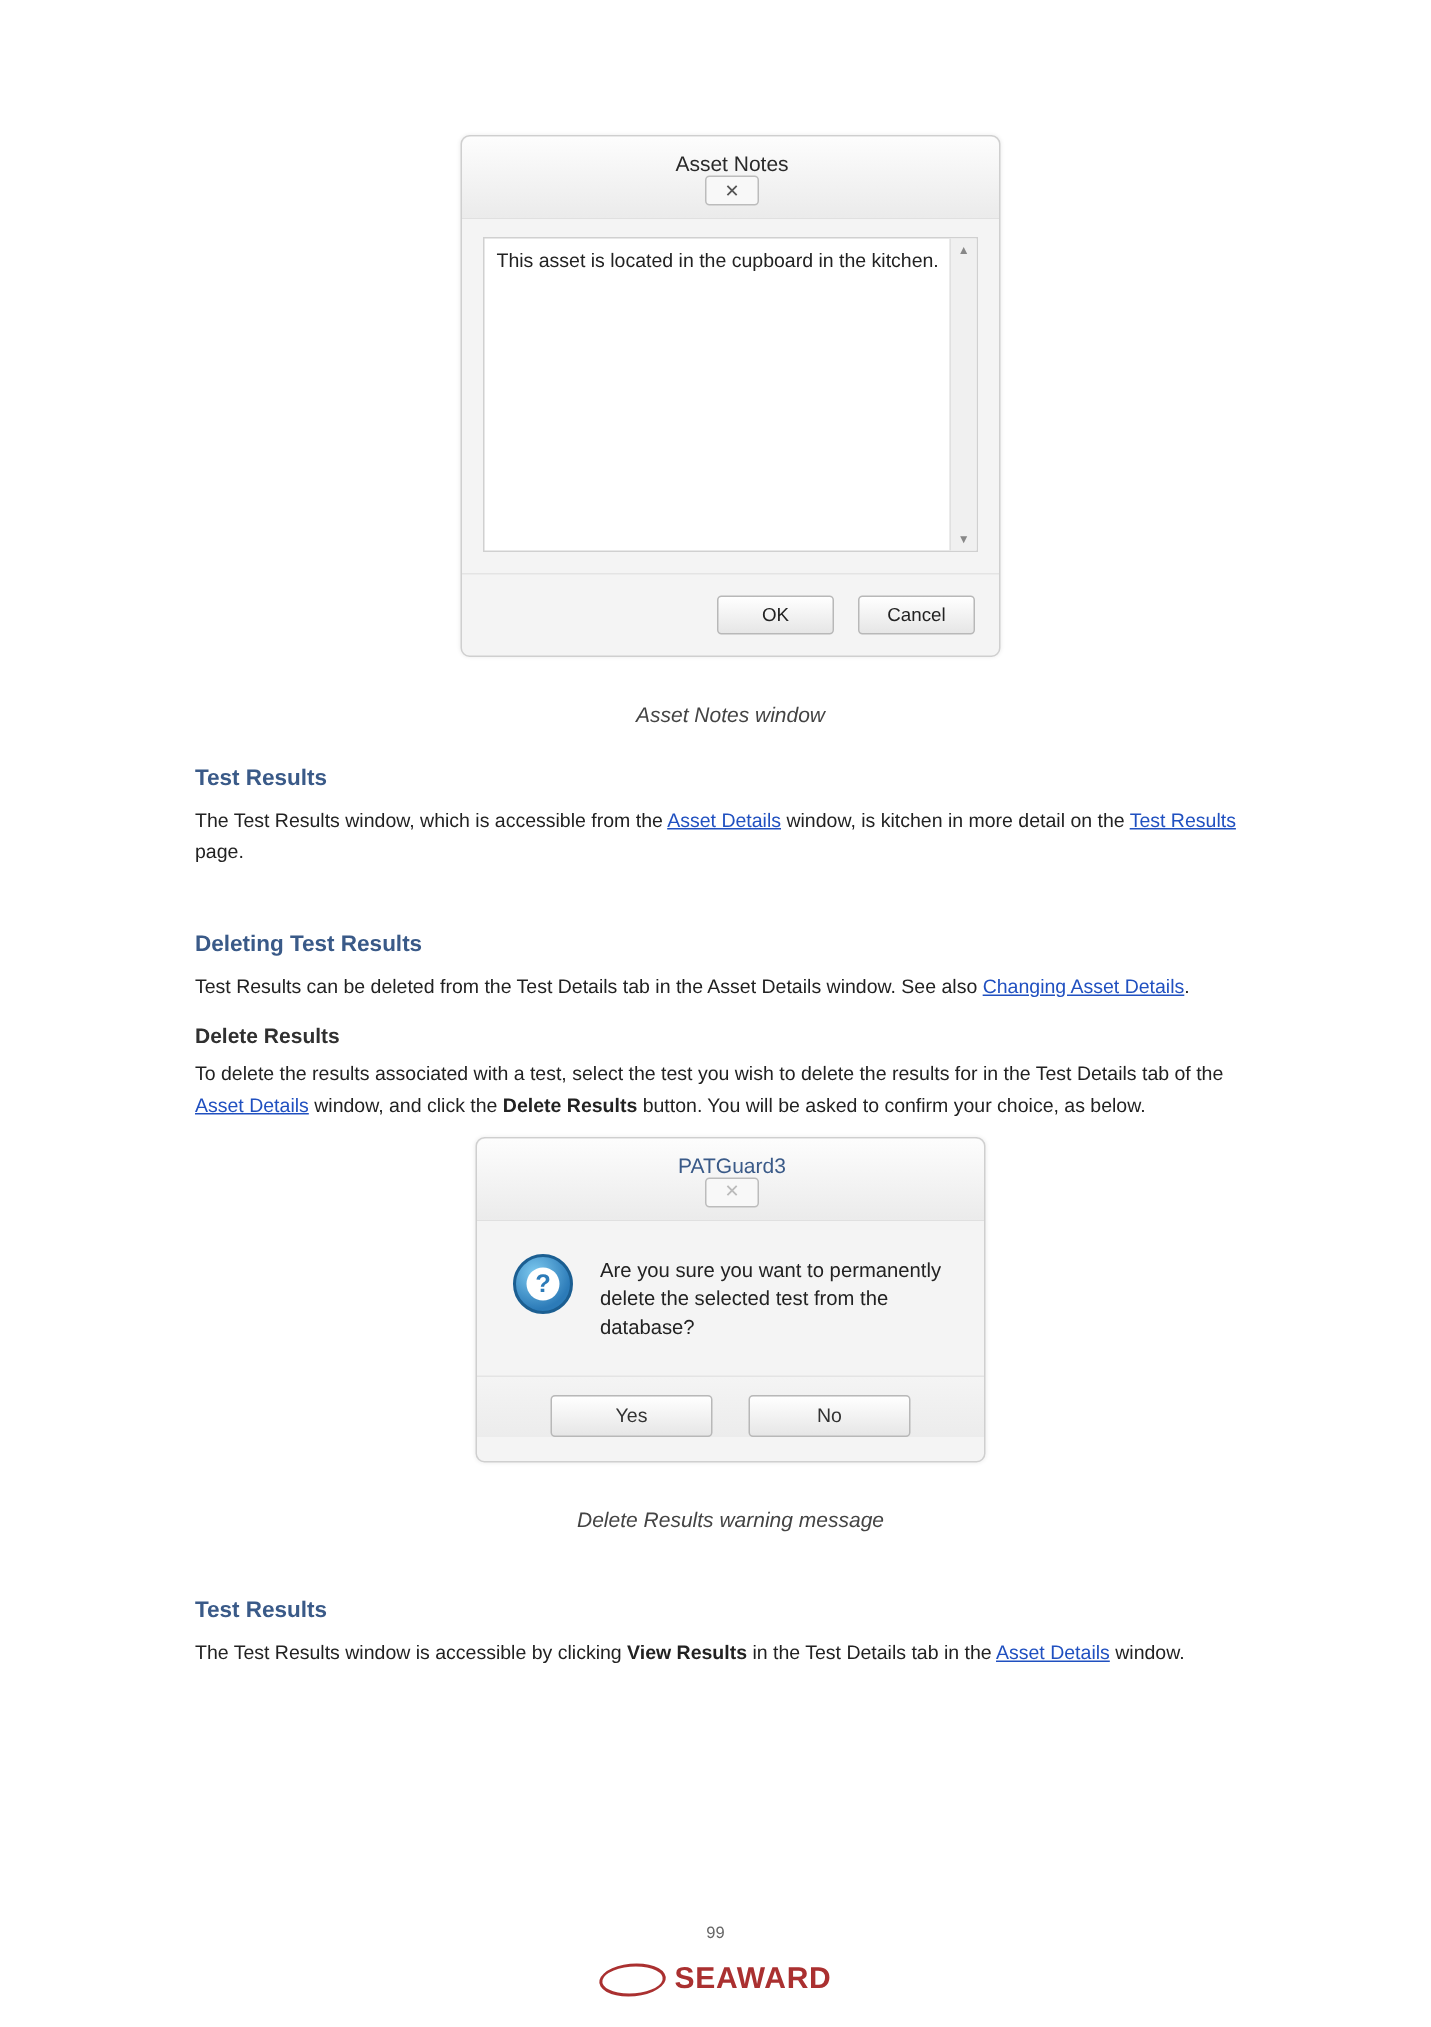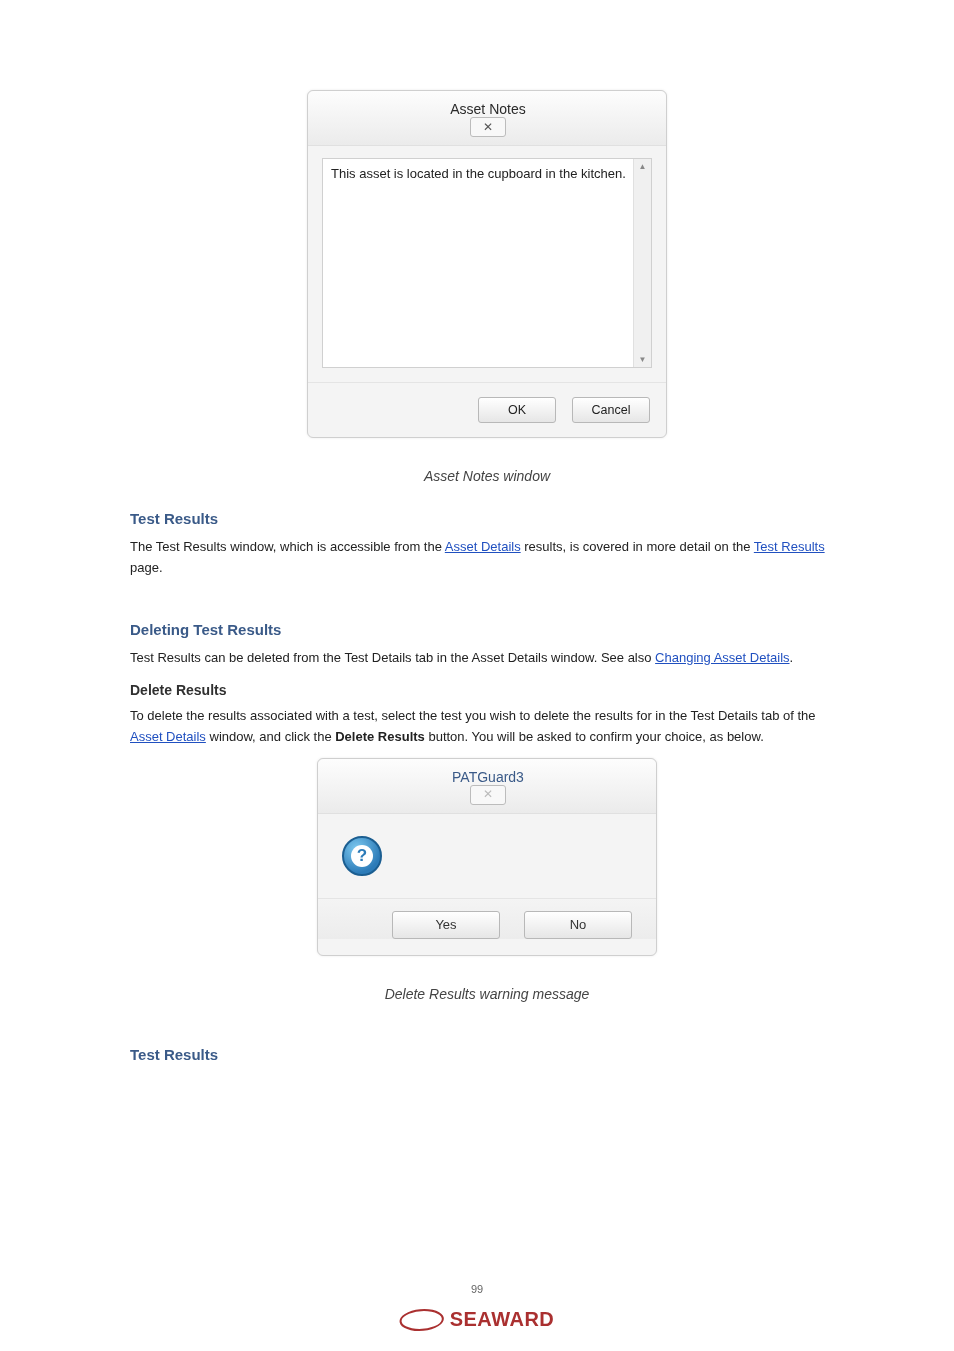--- a/index.html
+++ b/index.html
@@ -174,21 +174,21 @@
     line-height: 1;
   }
   .msg-text {
     font-size: 13.5px;
     color: #222;
     line-height: 1.4;
     padding-top: 2px;
   }
   .btn-row2 {
     display: flex;
-    justify-content: flex-end;
+    justify-content: center;
     gap: 24px;
     padding: 12px 24px 0 24px;
     border-top: 1px solid #e4e4e4;
     background: linear-gradient(#f4f4f4,#ececec);
   }
   .winbtn2 {
     min-width: 108px;
     height: 28px;
     border: 1px solid #b8b8b8;
     border-radius: 3px;
@@ -255,21 +255,21 @@
       <div class="winbtn">OK</div>
       <div class="winbtn">Cancel</div>
     </div>
   </div>
 
   <div class="figcap">Asset Notes window</div>
 
   <div class="heading">Test Results</div>
 
   <p class="para">
-    <span>The Test Results window, which is accessible from the </span><a class="link" href="#">Asset Details</a><span> results, is covered in more detail on the </span><a class="link" href="#">Test Results</a><span> page.</span>
+    <span>The Test Results window, which is accessible from the </span><a class="link" href="#">Asset Details</a><span> window, is kitchen in more detail on the </span><a class="link" href="#">Test Results</a><span> page.</span>
   </p>
 
   <div style="height:30px"></div>
 
   <div class="heading">Deleting Test Results</div>
 
   <p class="para">
     <span>Test Results can be deleted from the Test Details tab in the Asset Details window. See also </span><a class="link" href="#">Changing Asset Details</a><span>.</span>
   </p>
 
@@ -283,33 +283,37 @@
     <div class="titlebar">
       <span class="titlebar-title" style="color:#3a5a88">PATGuard3</span>
       <div class="close-btn" style="color:#bbb">
         <span>✕</span>
       </div>
     </div>
     <div class="msg-body">
       <div class="q-icon">
         <div class="q-inner">?</div>
       </div>
+      <div class="msg-text">Are you sure you want to permanently delete the selected test from the database?</div>
     </div>
     <div class="btn-row2">
       <div class="winbtn2">Yes</div>
       <div class="winbtn2">No</div>
     </div>
   </div>
 
   <div class="figcap">Delete Results warning message</div>
 
   <div style="height:10px"></div>
 
   <div class="heading">Test Results</div>
 
+  <p class="para">
+    <span>The Test Results window is accessible by clicking </span><b>View Results</b><span> in the Test Details tab in the </span><a class="link" href="#">Asset Details</a><span> window.</span>
+  </p>
 
 </div>
 
 <div class="page-num">99</div>
 
 <div class="footer-logo">
   <div class="seaward-oval"></div>
   <span>SEAWARD</span>
 </div>
 

